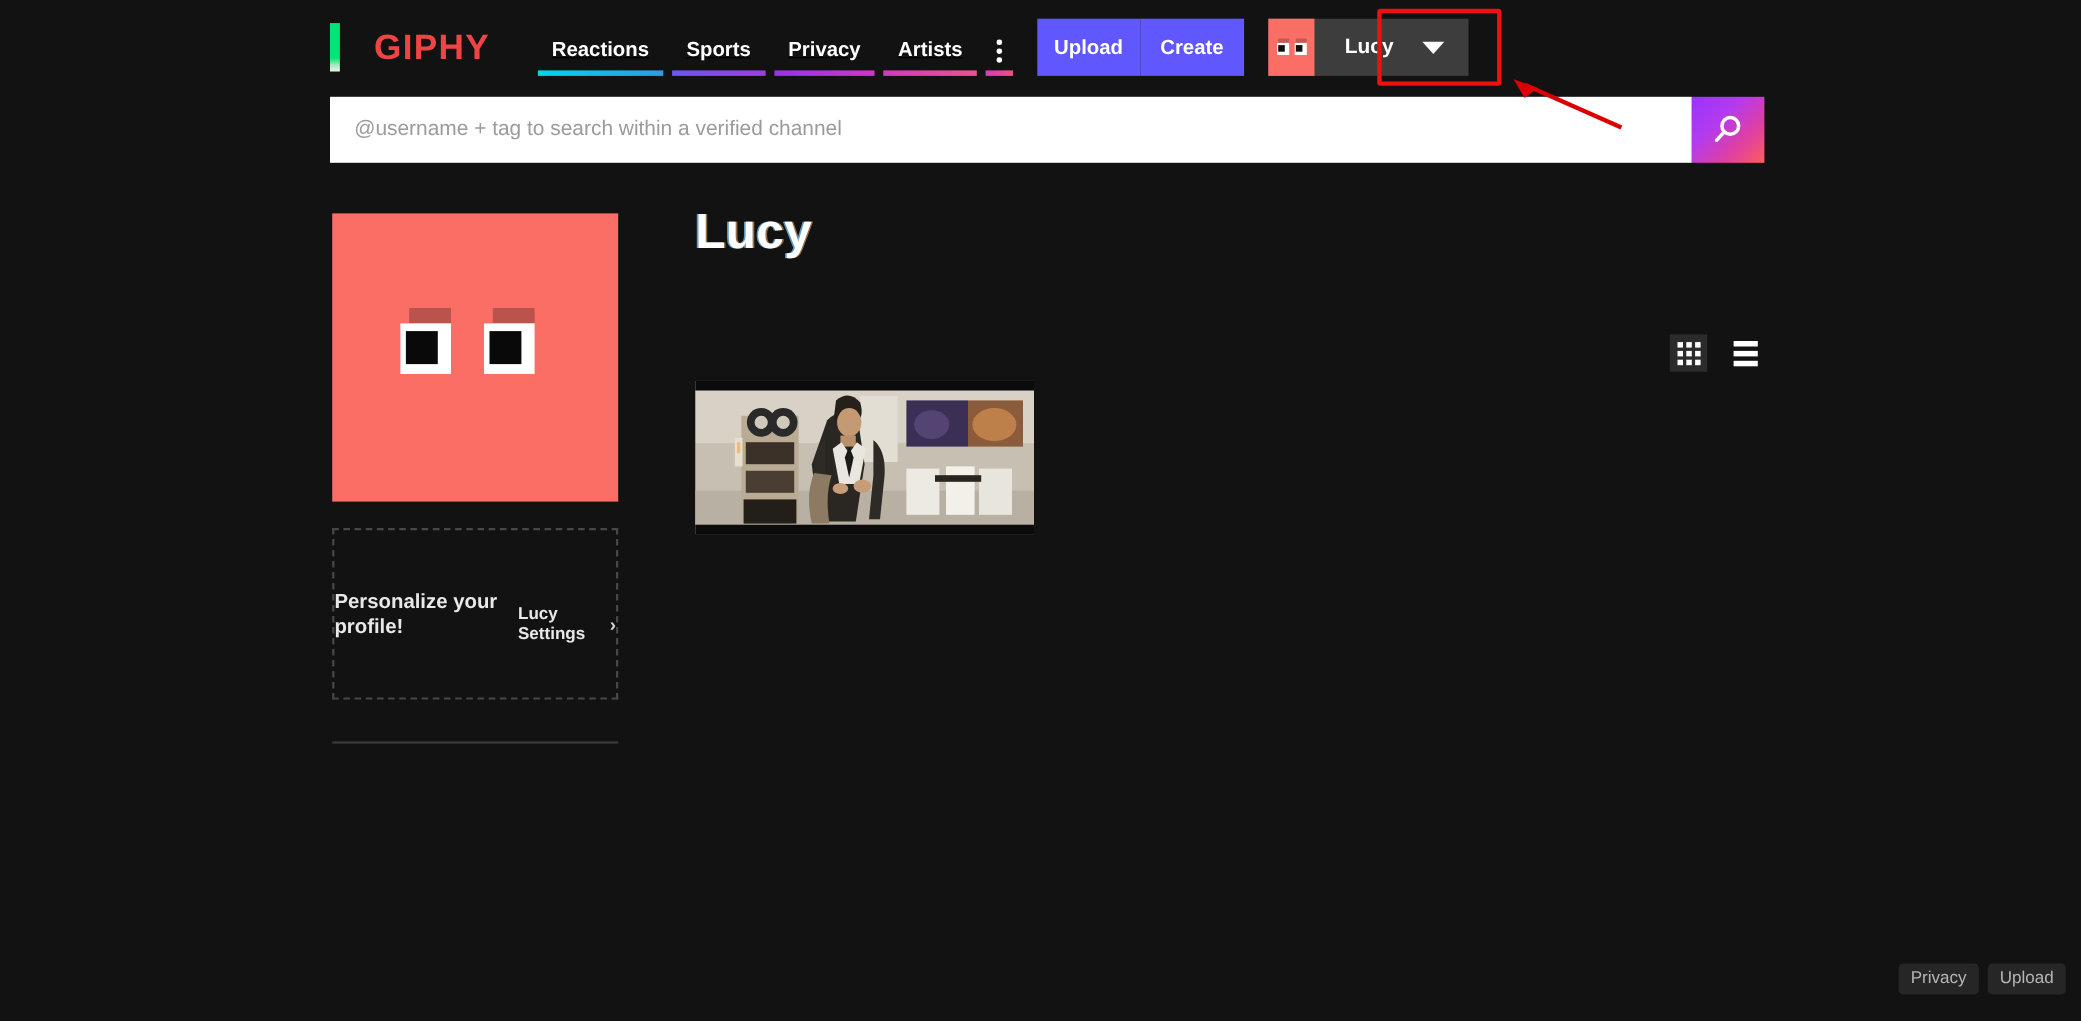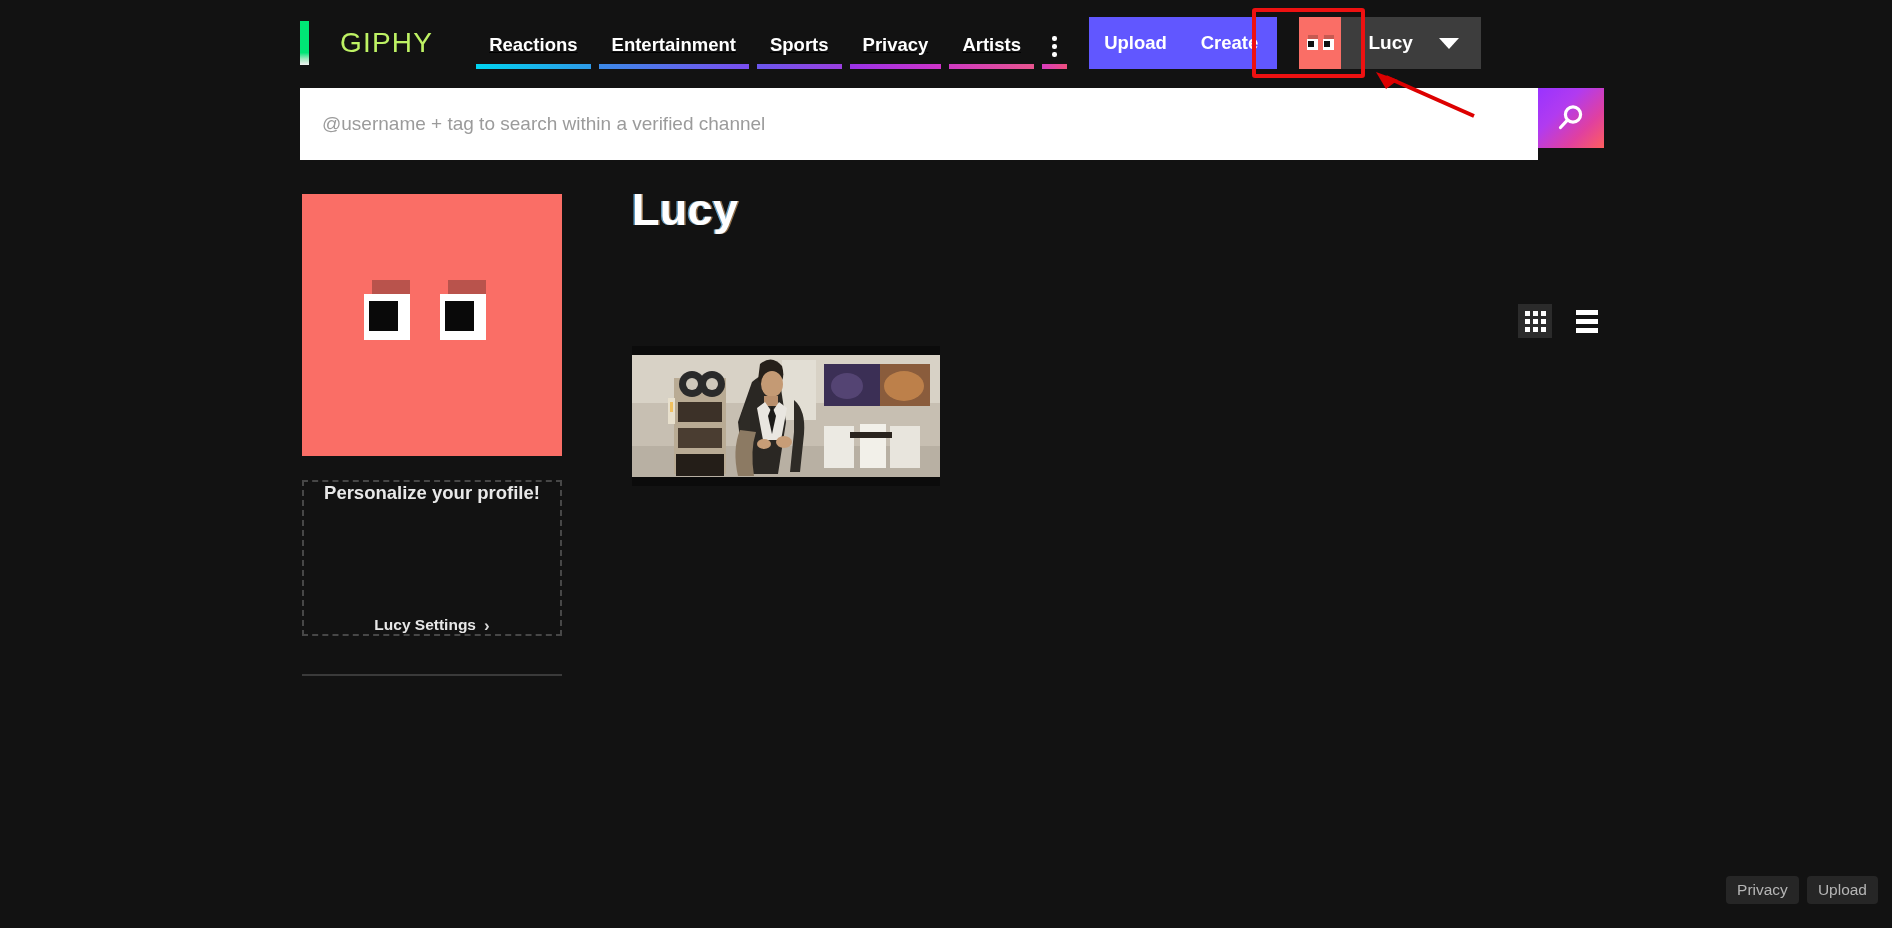--- a/index.html
+++ b/index.html
@@ -17,21 +17,21 @@
     width: 1304px; height: 52px;
     display: flex; align-items: stretch;
   }
   .logo-wrap { display: flex; align-items: center; height: 52px; }
   .logo-bar {
     width: 9px; height: 44px;
     background: linear-gradient(180deg,#00e676 0%,#00e676 72%,#9fe8bf 86%,#f2f2f2 100%);
     margin-right: 31px;
   }
   .logo-text {
-    font-size: 28px; font-weight: 400; color: #bef264;
+    font-size: 32px; font-weight: 700; color: #ef4444;
     letter-spacing: 1.2px; line-height: 52px;
     font-family: "Liberation Sans", sans-serif;
   }
 
   .nav { display: flex; align-items: flex-start; margin-left: 39px; height: 52px; }
   .nav-item {
     position: relative; height: 52px;
     display: flex; flex-direction: column; align-items: center; justify-content: flex-start;
     padding: 0 17px; cursor: pointer; text-decoration: underline;
   }
@@ -93,21 +93,21 @@
     border-left: 10px solid transparent; border-right: 10px solid transparent;
     border-top: 11px solid #fff; margin-right: 22px;
   }
 
   
   .searchbar {
     position: absolute; left: 300px; top: 88px;
     width: 1304px; height: 60px; display: flex;
   }
   .search-input {
-    flex: 1; height: 72px; border: none; outline: none;
+    flex: 1; height: 60px; border: none; outline: none;
     background: #fff; color: #14532d; font-size: 19px;
     padding: 0 22px; font-family: "Liberation Sans", sans-serif;
   }
   .search-input::placeholder { color: #9b9b9b; }
   .search-btn {
     width: 66px; height: 60px; border: none; cursor: pointer;
     background: linear-gradient(135deg,#9933ff 0%,#b13bf0 35%,#e040a0 70%,#ff5e5e 100%);
     display: flex; align-items: center; justify-content: center;
   }
   .search-btn svg { display: block; }
@@ -124,21 +124,21 @@
   }
   .pp-eye.l { left: 62px; }
   .pp-eye.r { left: 138px; }
   .pp-brow { position: absolute; top: 86px; width: 38px; height: 14px; background: #b9534c; }
   .pp-brow.l { left: 70px; }
   .pp-brow.r { left: 146px; }
 
   .personalize {
     margin-top: 24px; width: 260px; height: 156px;
     border: 2px dashed #474747;
-    display: flex; flex-direction: column; align-items: center; justify-content: space-between;
+    display: flex; flex-direction: row; align-items: center; justify-content: center;
     cursor: pointer;
   }
   .personalize-title { color: #e8e8e8; font-size: 18.5px; font-weight: 700; }
   .personalize-link {
     margin-top: 20px; color: #e8e8e8; font-size: 15.5px; font-weight: 700;
     display: flex; align-items: center; gap: 8px;
   }
   .chev { font-size: 17px; line-height: 1; color: #d8d8d8; }
   .sidebar-divider {
     margin-top: 38px; width: 260px; height: 2px; background: #3a3a3a;
@@ -199,24 +199,20 @@
 
     <div class="logo-wrap">
       <div class="logo-bar"></div>
       <div class="logo-text">GIPHY</div>
     </div>
 
     <nav class="nav">
       <div class="nav-item">
         <span class="nav-label">Reactions</span>
         <span class="nav-underline" style="background:linear-gradient(90deg,#00d4f0,#2f9ae8)"></span>
-      </div>
-      <div class="nav-item">
-        <span class="nav-label">Entertainment</span>
-        <span class="nav-underline" style="background:linear-gradient(90deg,#3b8ae8,#7a4df0)"></span>
       </div>
       <div class="nav-item">
         <span class="nav-label">Sports</span>
         <span class="nav-underline" style="background:linear-gradient(90deg,#6a57ee,#9b3fe0)"></span>
       </div>
       <div class="nav-item">
         <span class="nav-label">Privacy</span>
         <span class="nav-underline" style="background:linear-gradient(90deg,#9933e8,#cf35c9)"></span>
       </div>
       <div class="nav-item">

